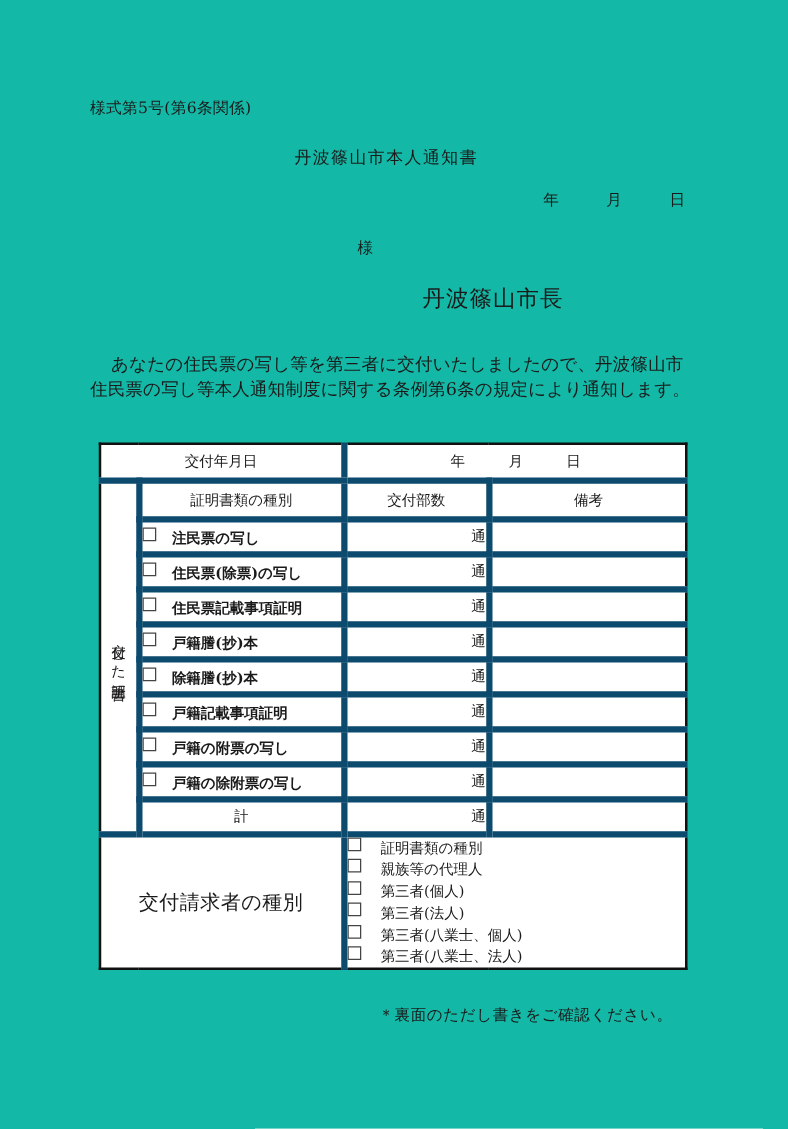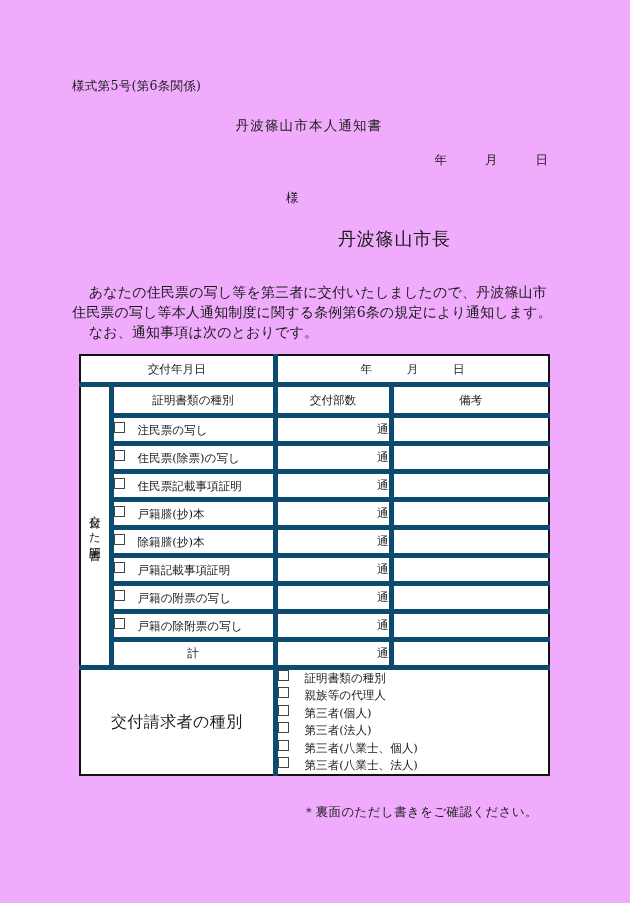--- a/index.html
+++ b/index.html
@@ -9,21 +9,21 @@
   }
   body {
     font-family: "DejaVu Serif", "Liberation Serif", serif;
     color: #1a1a1a;
     -webkit-font-smoothing: antialiased;
   }
   .page {
     position: relative;
     width: 630px;
     height: 903px;
-    background: #f0abfc;
+    background: #14b8a6;
     overflow: hidden;
   }
 
   
   .form-number {
     position: absolute;
     left: 72px;
     top: 78px;
     font-size: 12.5px;
     letter-spacing: 0.3px;
@@ -125,20 +125,21 @@
     line-height: 1.08;
     letter-spacing: 1.5px;
     font-size: 11.4px;
     white-space: nowrap;
   }
 
   
   .item-cell {
     padding-left: 9px;
     white-space: nowrap;
+    font-weight: bold;
   }
   .cb {
     display: inline-block;
     width: 9px;
     height: 9px;
     border: 1px solid #444;
     margin-right: 13px;
     vertical-align: 1px;
     background: #fff;
   }
@@ -184,21 +185,20 @@
     <span class="seg">月</span>
     <span class="seg">日</span>
   </div>
 
   <div class="addressee">様</div>
 
   <div class="issuer">丹波篠山市長</div>
 
   <div class="body-text">
     <p class="indent">あなたの住民票の写し等を第三者に交付いたしましたので、丹波篠山市住民票の写し等本人通知制度に関する条例第6条の規定により通知します。</p>
-    <p class="indent">なお、通知事項は次のとおりです。</p>
   </div>
 
   <table class="form-table">
     <colgroup>
       <col style="width:31px">
       <col style="width:164px">
       <col style="width:116px">
       <col style="width:158px">
     </colgroup>
     <tbody>

